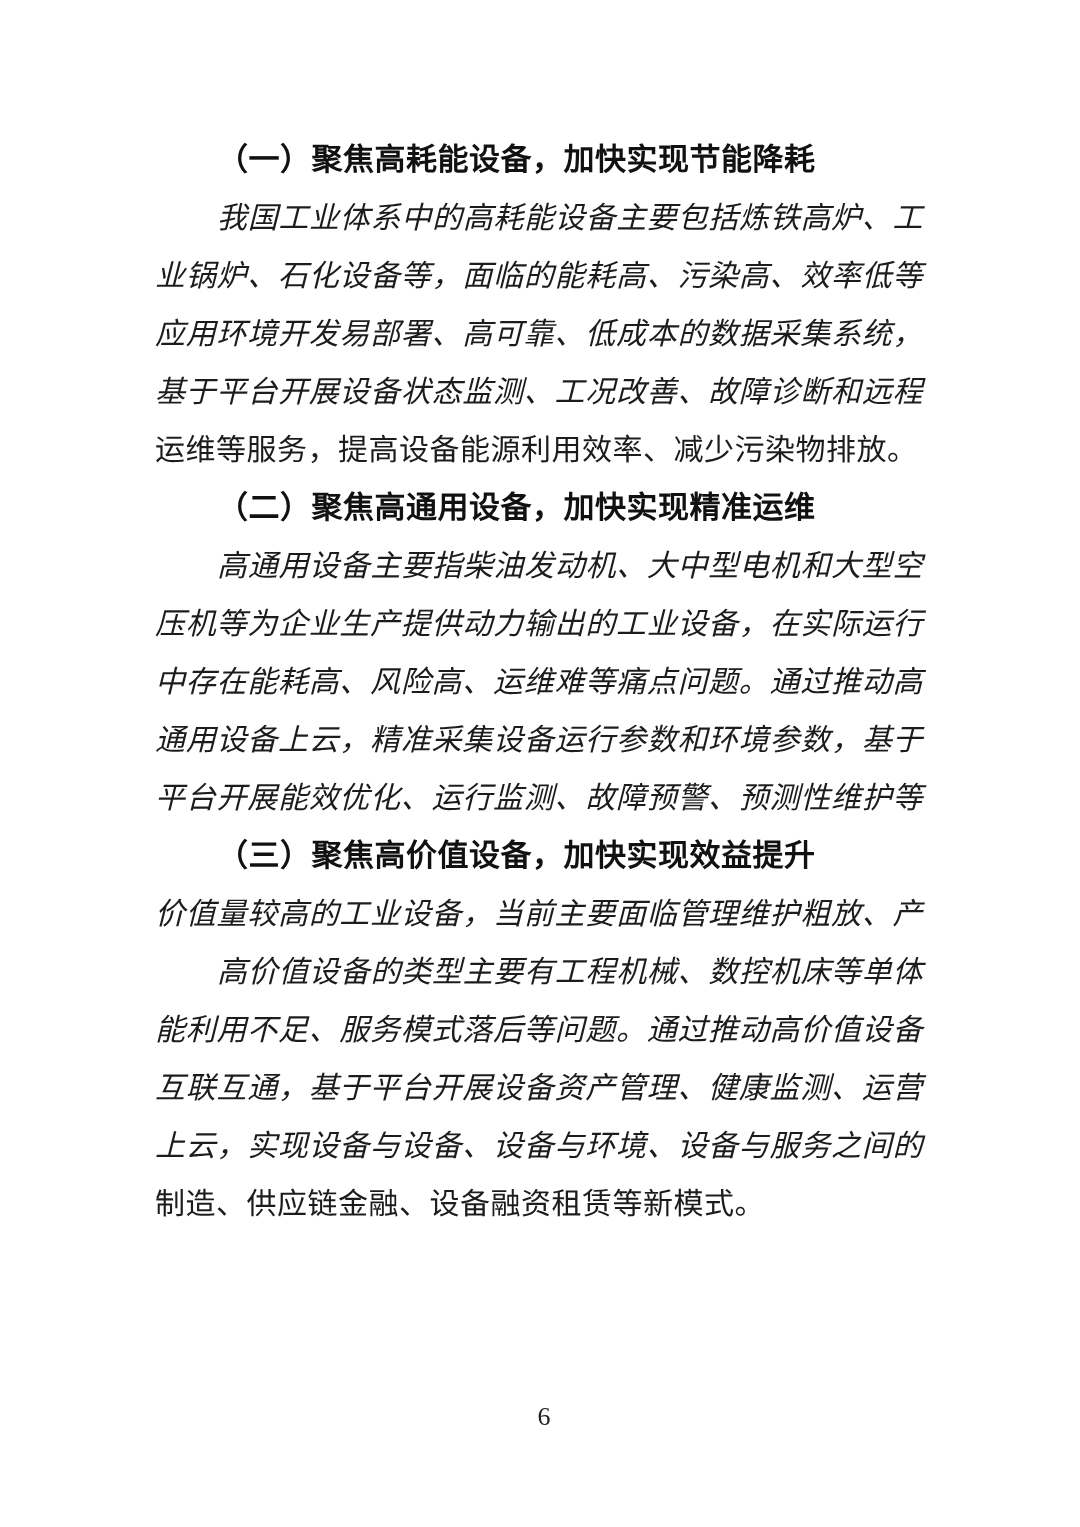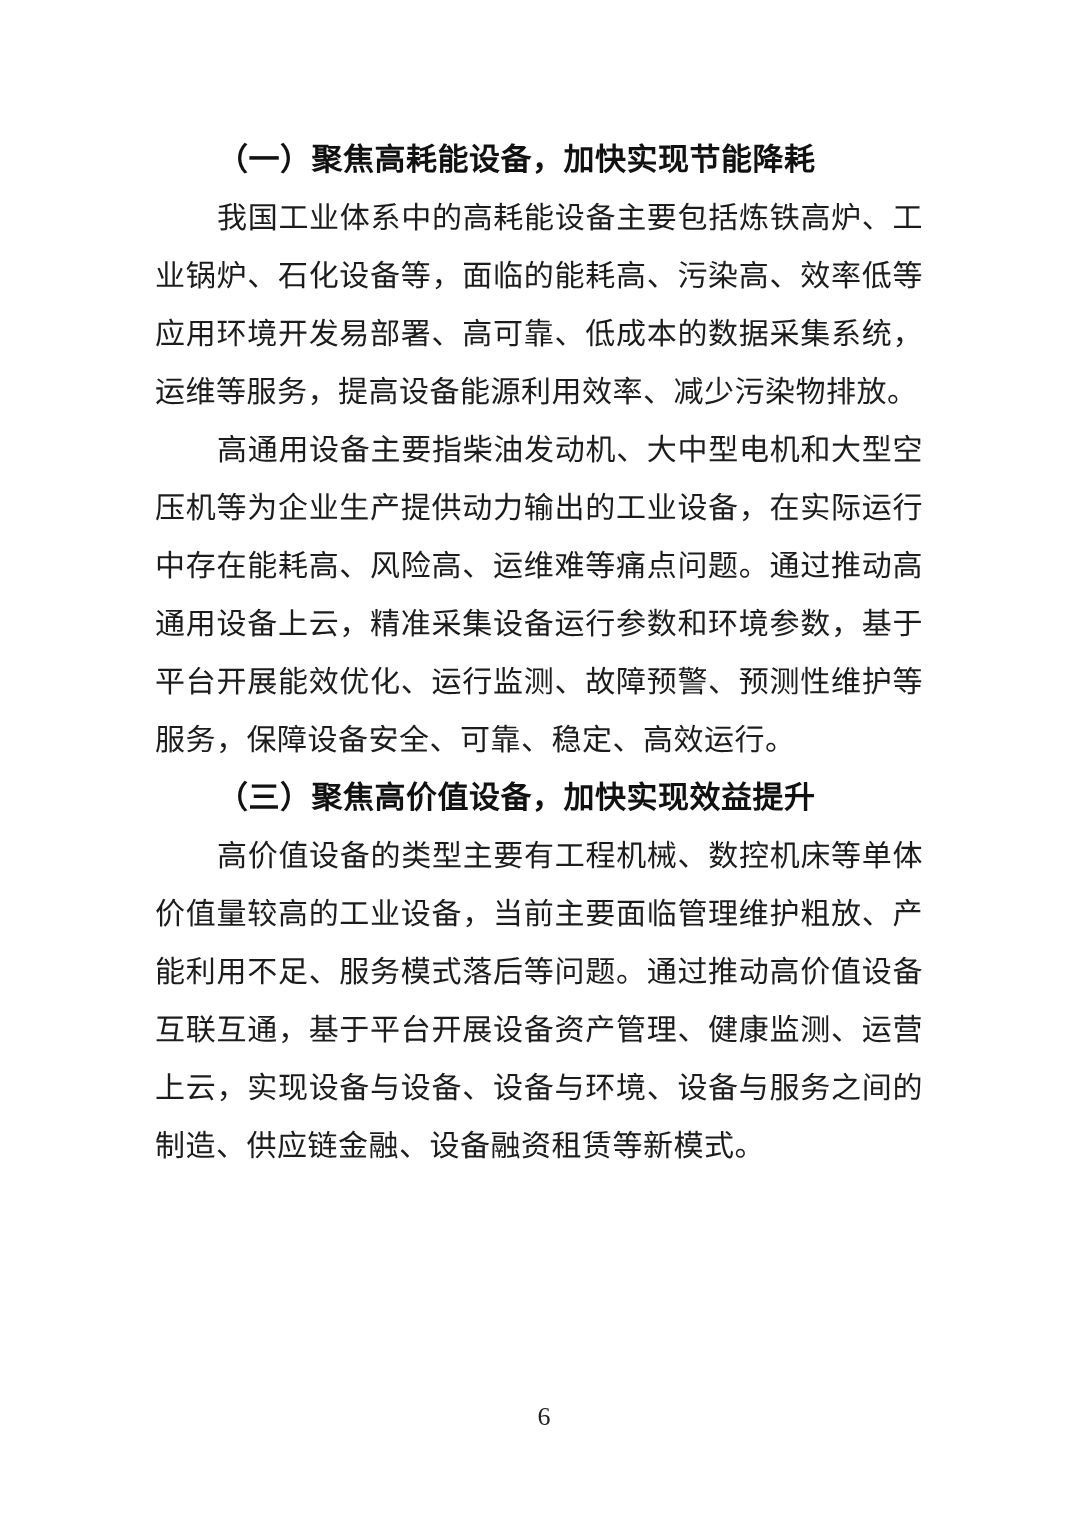--- a/index.html
+++ b/index.html
@@ -36,20 +36,21 @@
     letter-spacing: 0.5px;
     text-align: left;
   }
 
   
   .just {
     white-space: normal;
     text-align: justify;
     text-align-last: justify;
     text-justify: inter-character;
+    font-style: italic;
   }
 
   .indent {
     text-indent: 62px;
   }
 
   .heading {
     font-weight: 700;
     font-size: 31px;
     text-indent: 62px;
@@ -73,32 +74,33 @@
 </head>
 <body>
 
 <div class="page">
   <div class="content">
 
     <div class="line heading">（一）聚焦高耗能设备，加快实现节能降耗</div>
     <div class="line just indent">我国工业体系中的高耗能设备主要包括炼铁高炉、工</div>
     <div class="line just">业锅炉、石化设备等，面临的能耗高、污染高、效率低等</div>
     <div class="line just">应用环境开发易部署、高可靠、低成本的数据采集系统，</div>
+    <div class="line just">基于平台开展设备状态监测、工况改善、故障诊断和远程</div>
     <div class="line">运维等服务，提高设备能源利用效率、减少污染物排放。</div>
 
+    <div class="line heading">（二）聚焦高通用设备，加快实现精准运维</div>
     <div class="line just indent">高通用设备主要指柴油发动机、大中型电机和大型空</div>
     <div class="line just">压机等为企业生产提供动力输出的工业设备，在实际运行</div>
     <div class="line just">中存在能耗高、风险高、运维难等痛点问题。通过推动高</div>
     <div class="line just">通用设备上云，精准采集设备运行参数和环境参数，基于</div>
     <div class="line just">平台开展能效优化、运行监测、故障预警、预测性维护等</div>
-    <div class="line">服务，保障设备安全、可靠、稳定、高效运行。</div>
 
     <div class="line heading">（三）聚焦高价值设备，加快实现效益提升</div>
+    <div class="line just">价值量较高的工业设备，当前主要面临管理维护粗放、产</div>
     <div class="line just indent">高价值设备的类型主要有工程机械、数控机床等单体</div>
-    <div class="line just">价值量较高的工业设备，当前主要面临管理维护粗放、产</div>
     <div class="line just">能利用不足、服务模式落后等问题。通过推动高价值设备</div>
     <div class="line just">互联互通，基于平台开展设备资产管理、健康监测、运营</div>
     <div class="line just">上云，实现设备与设备、设备与环境、设备与服务之间的</div>
     <div class="line">制造、供应链金融、设备融资租赁等新模式。</div>
 
   </div>
 
   <div class="page-footer">
     <span class="page-number">6</span>
   </div>

